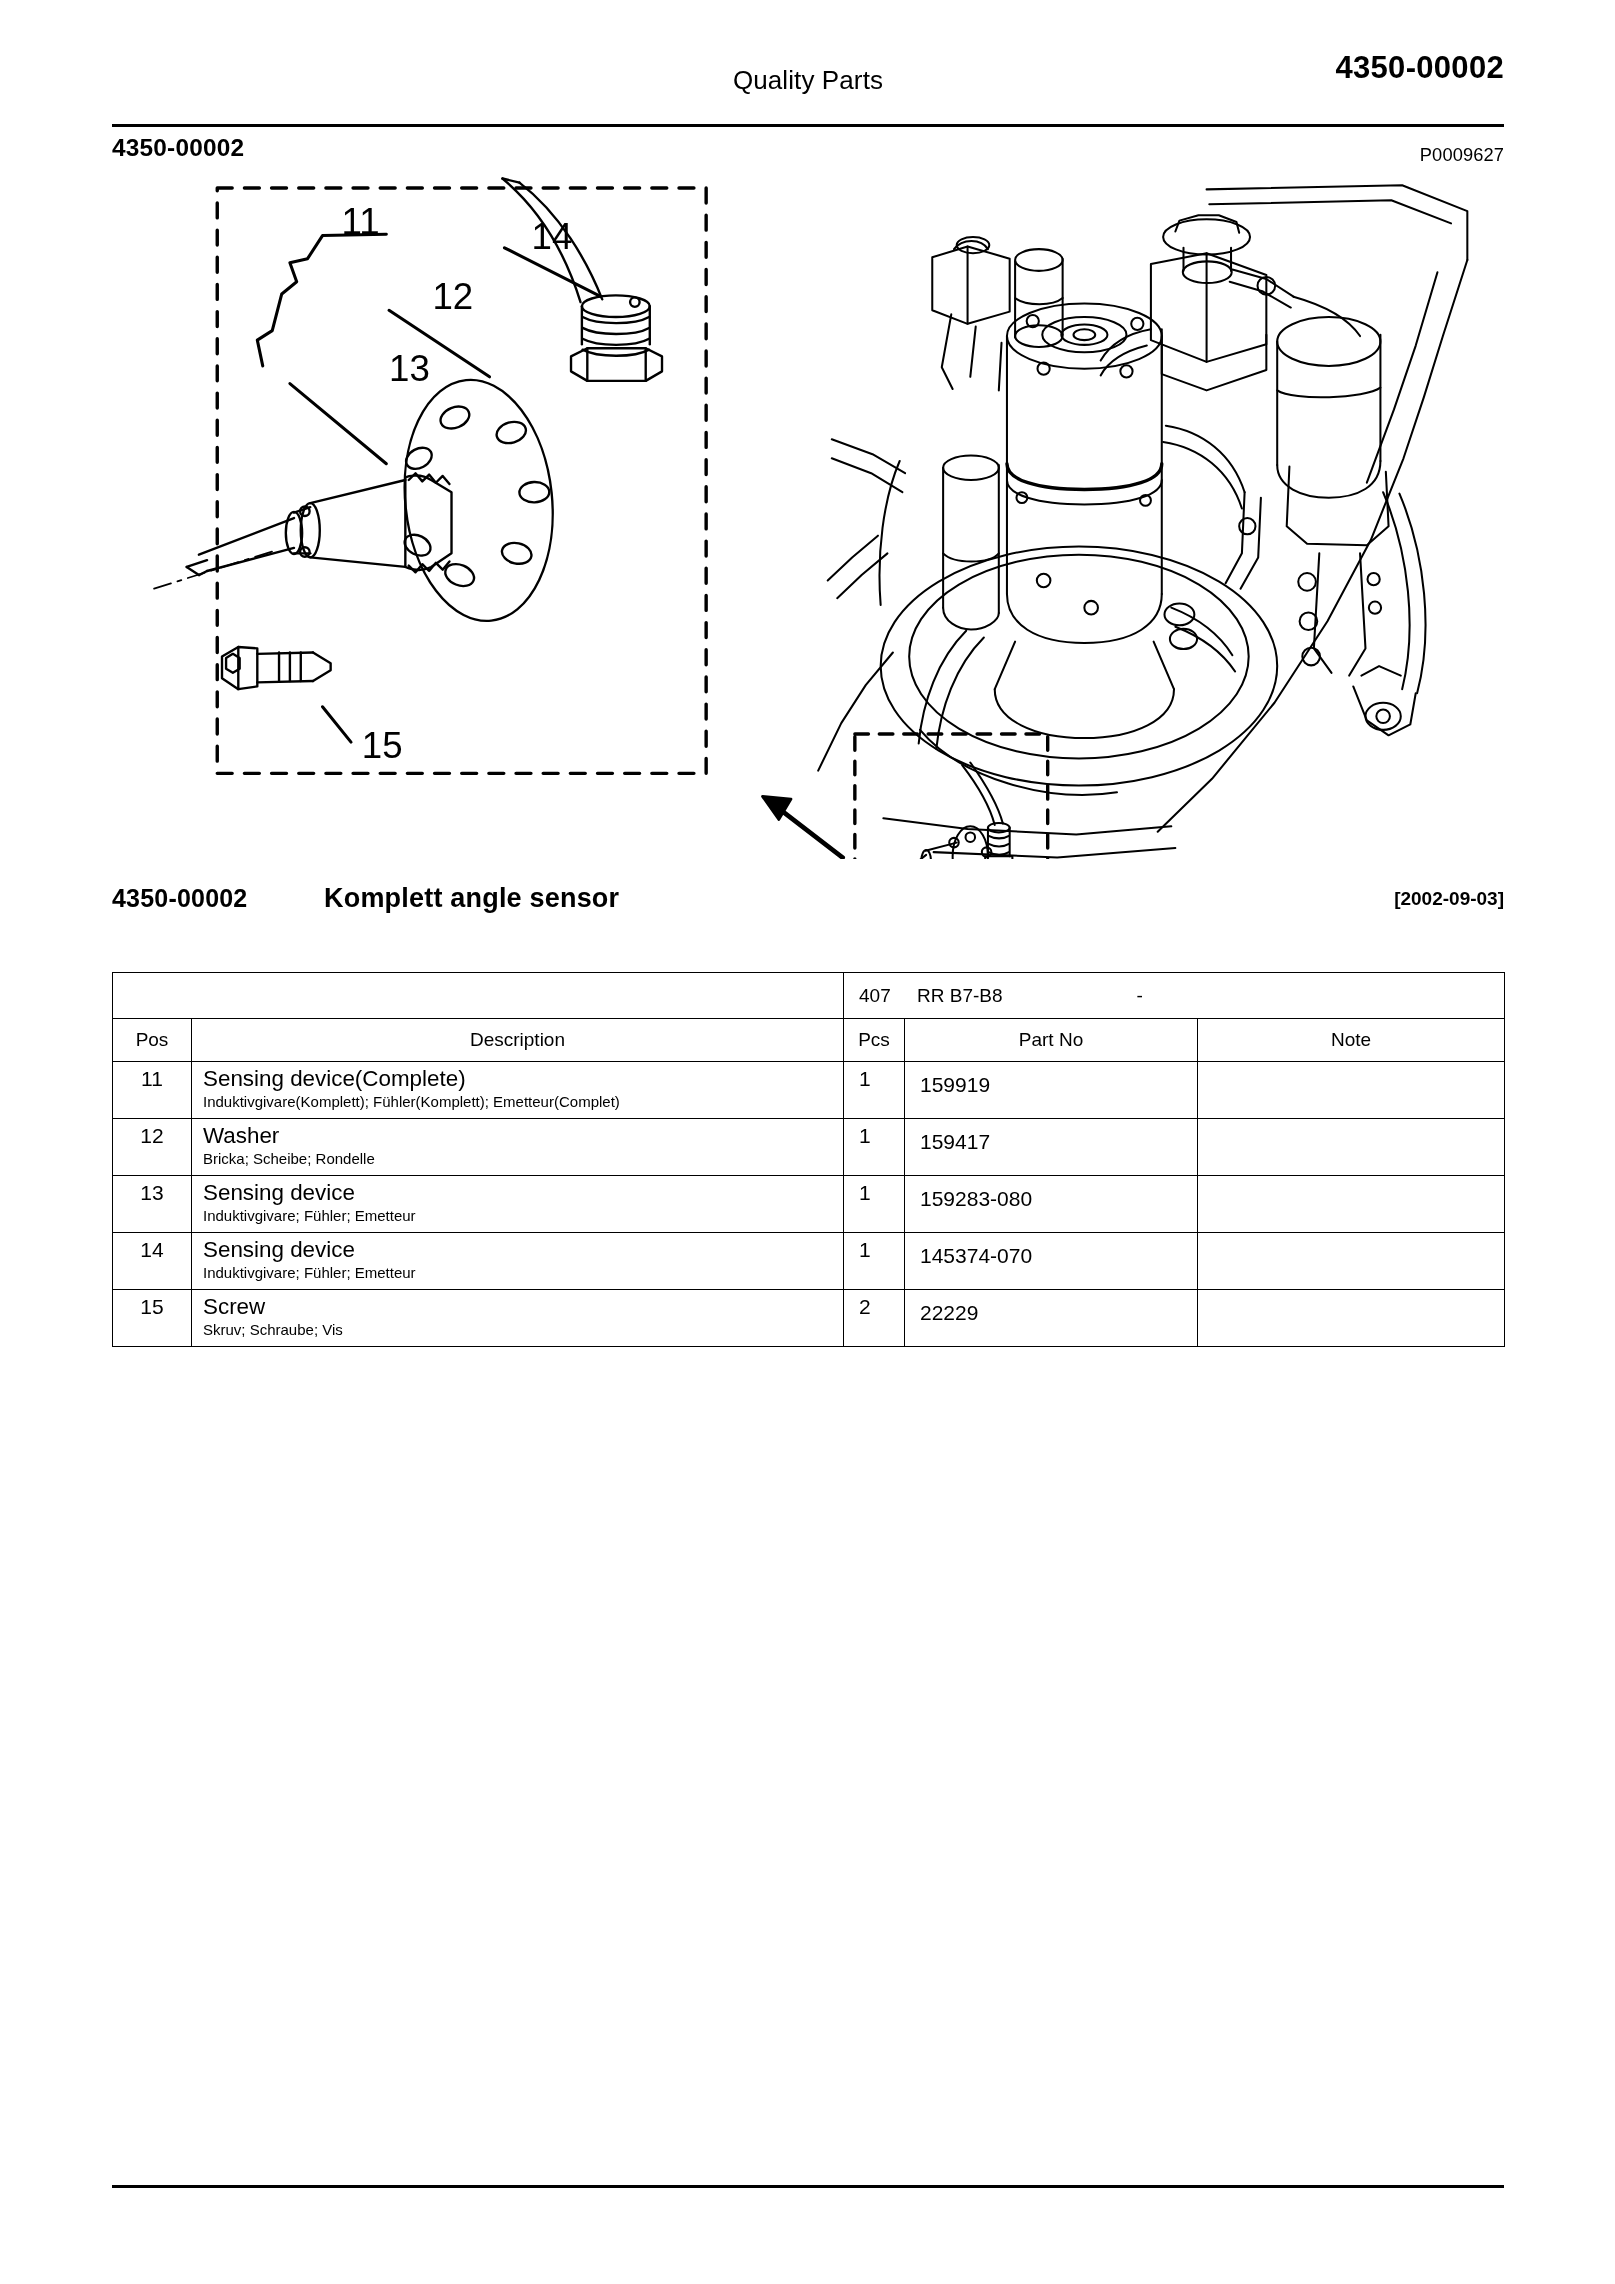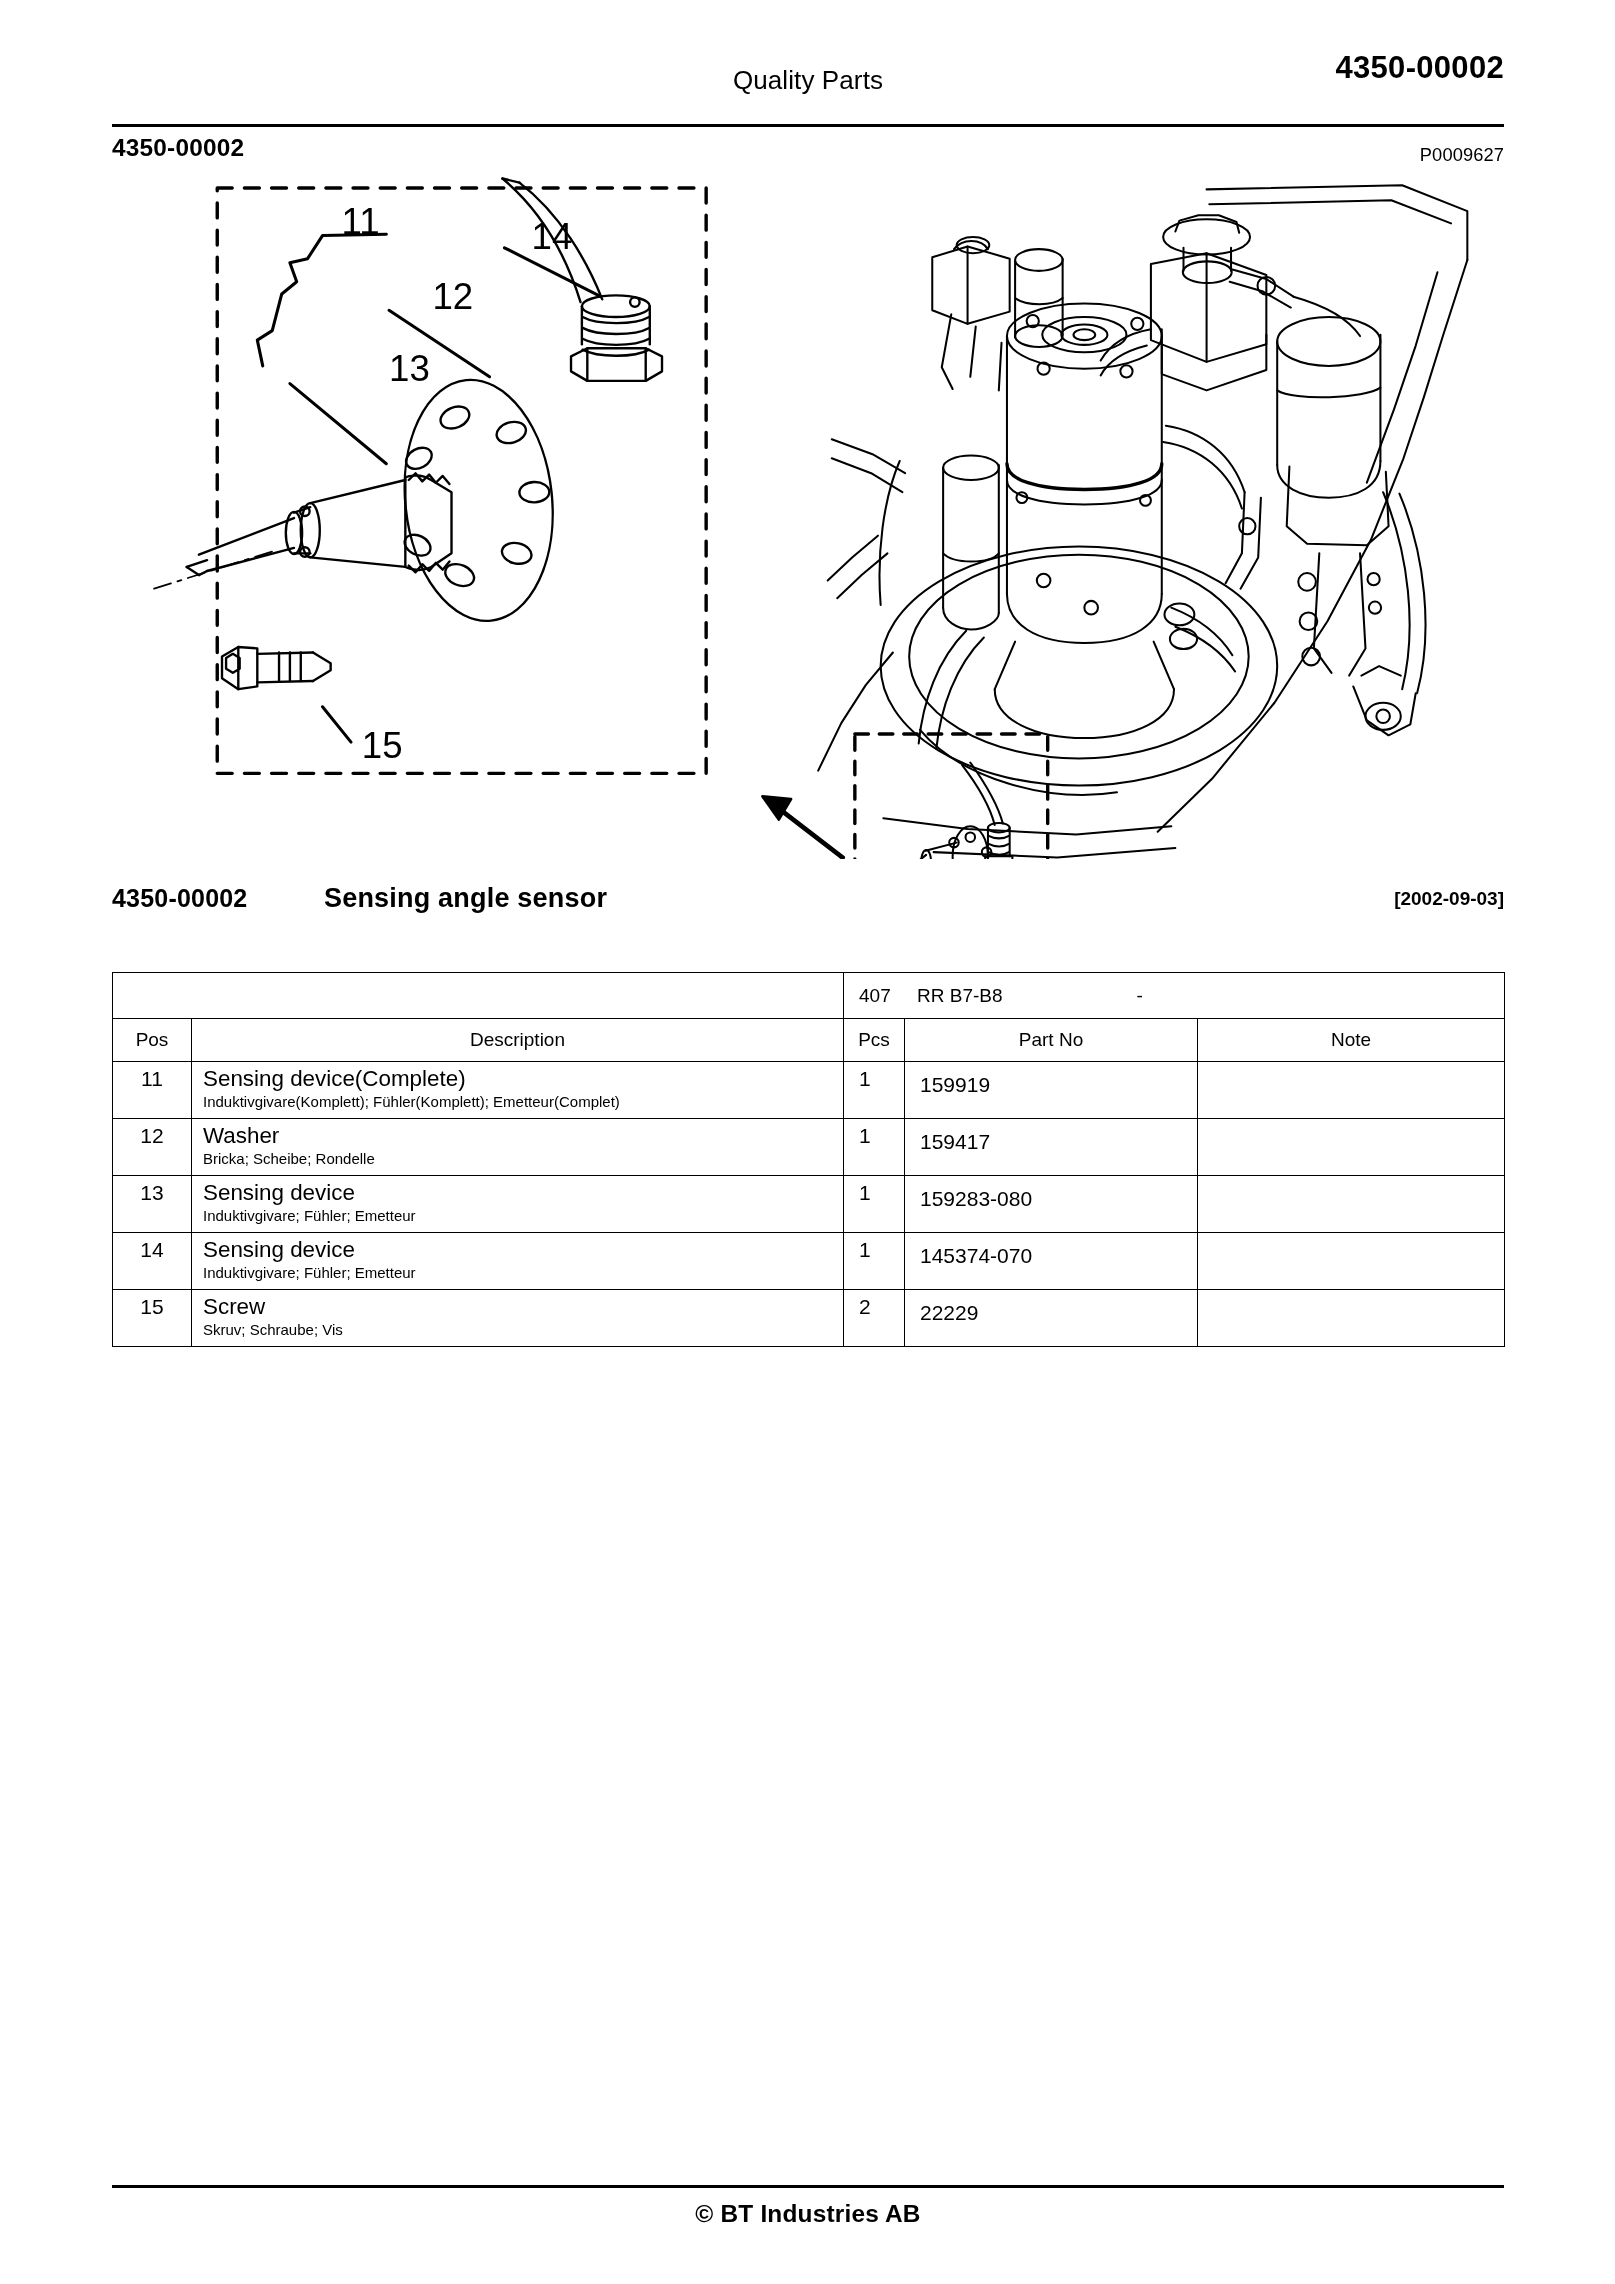--- a/index.html
+++ b/index.html
@@ -533,21 +533,21 @@
         <text x="472" y="200">12</text>
         <text x="408" y="306">13</text>
         <text x="618" y="112">14</text>
         <text x="368" y="862">15</text>
       </g>
     </svg>
   </div>
 
   <div id="section-title">
     <span id="section-code">4350-00002</span>
-    <span id="section-name">Sensing angle sensor</span>
+    <span id="section-name">Komplett angle sensor</span>
     <span id="section-date">[2002-09-03]</span>
   </div>
 
   <table id="parts-table">
     <colgroup>
       <col class="c-pos">
         <col class="c-desc">
         <col class="c-pcs">
       <col class="c-part">
         <col class="c-note">
@@ -673,16 +673,15 @@
           <span class="part-val">22229</span>
           </td>
         <td class="cell-note">
           <span class="note-val"></span>
           </td>
       </tr>
     </tbody>
   </table>
 
   <div id="footer-rule"></div>
-  <div id="footer-text">© BT Industries AB</div>
 
 </div>
 
 
 </body></html>

